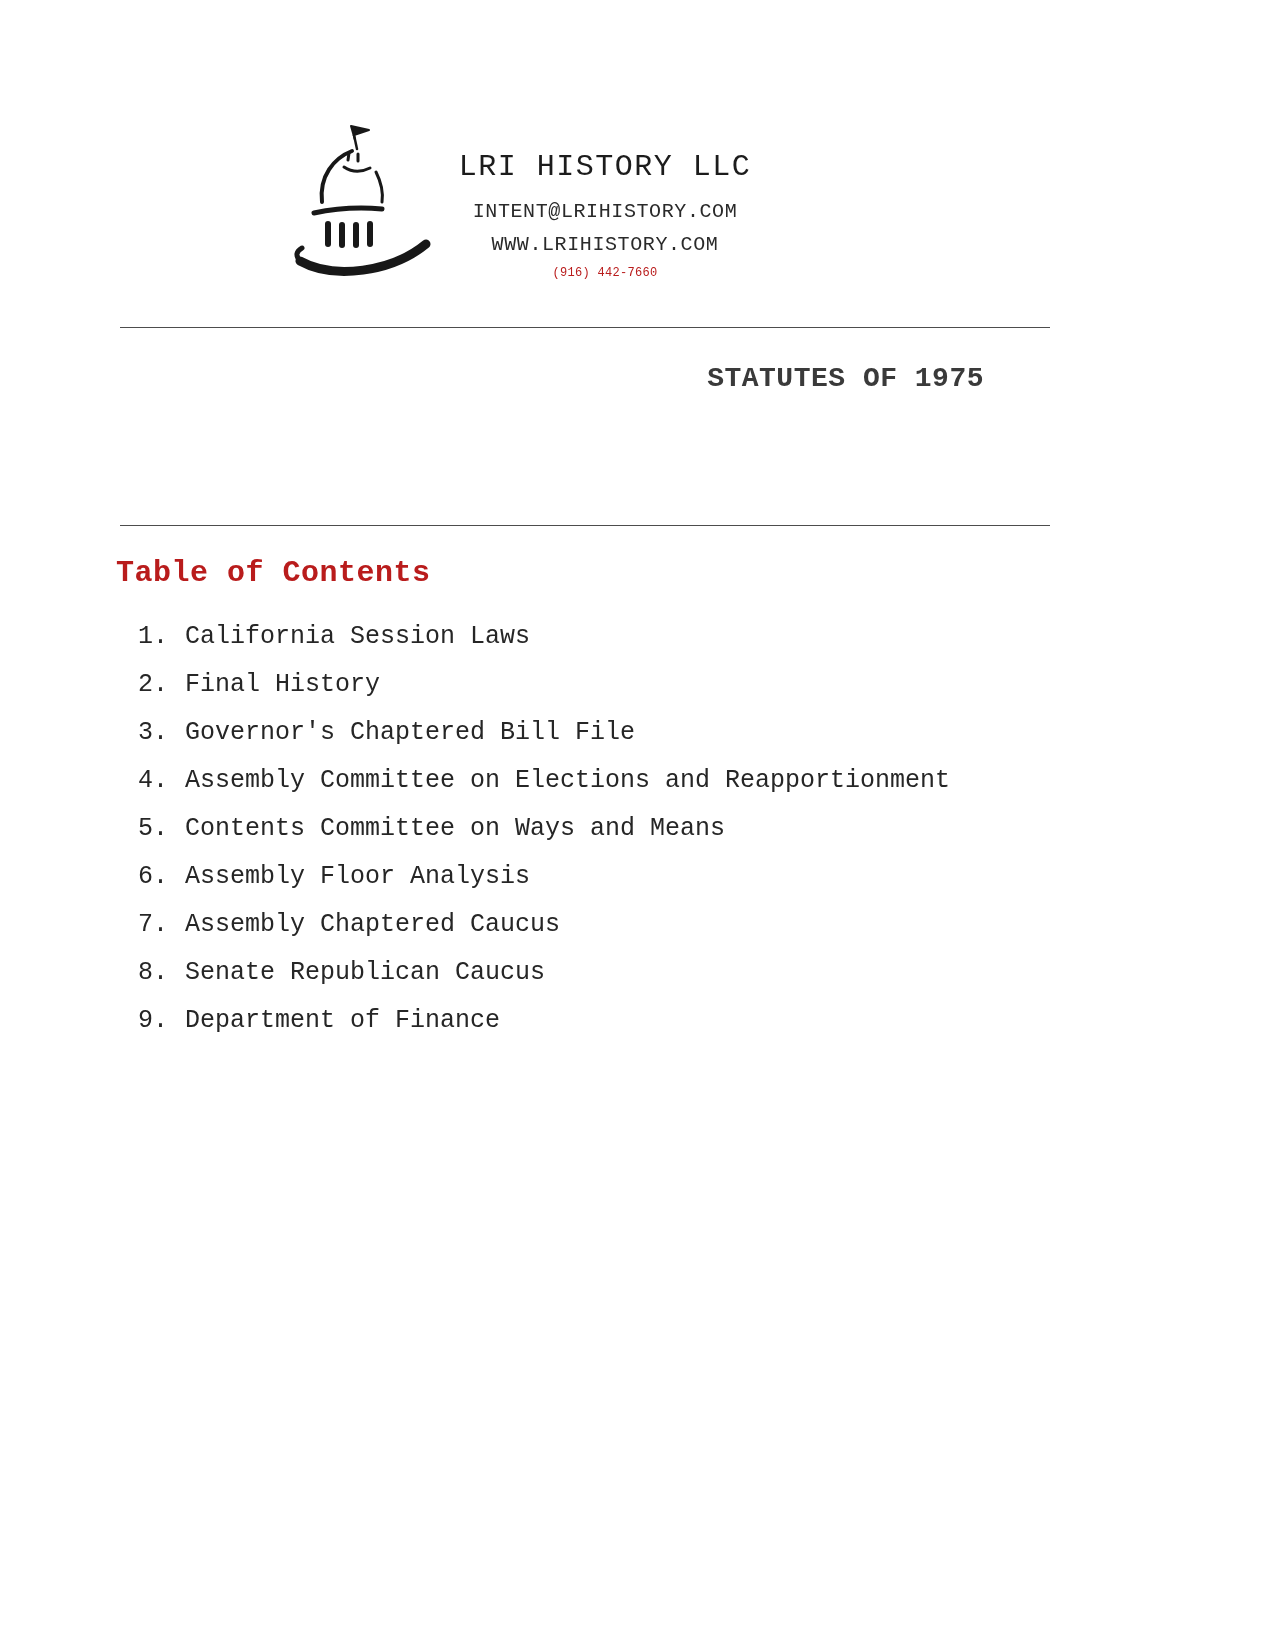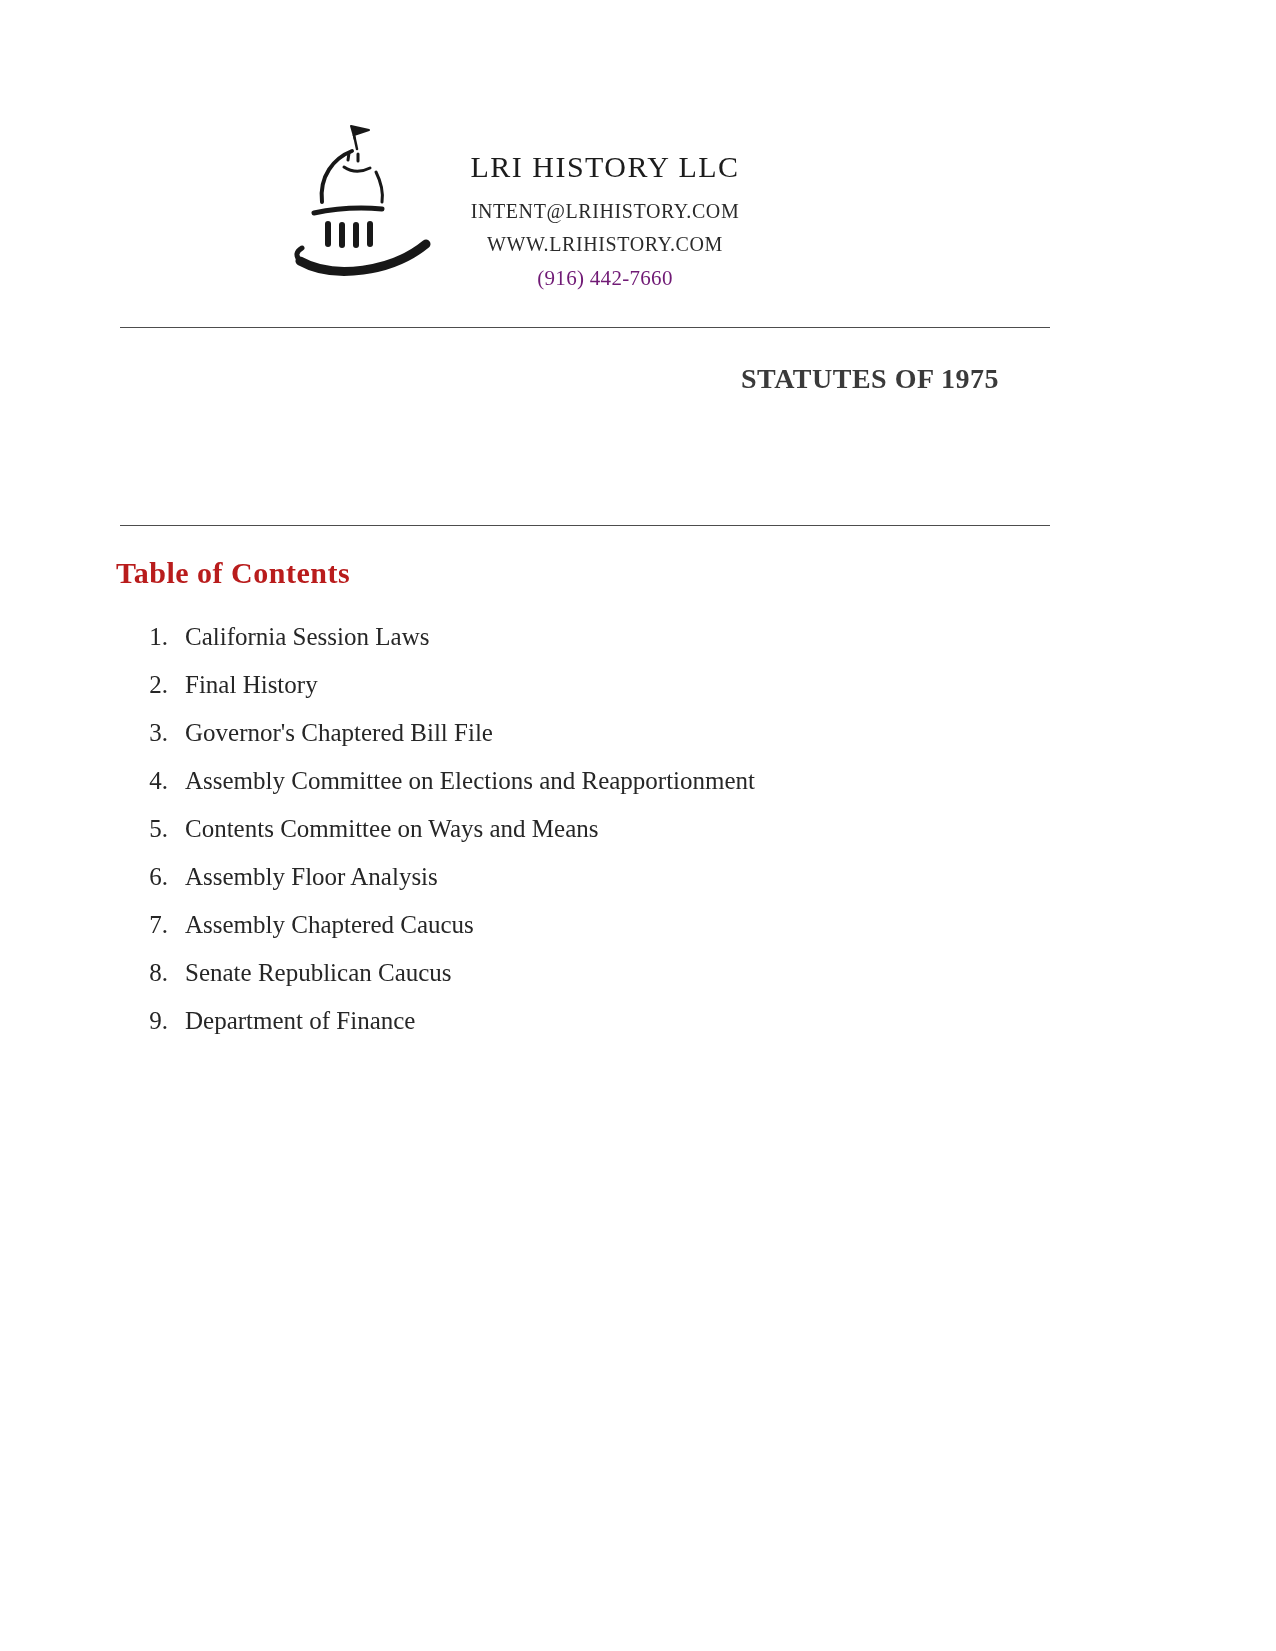--- a/index.html
+++ b/index.html
@@ -8,20 +8,21 @@
     font-family: "Liberation Serif", "DejaVu Serif", serif;
     color: #222222;
   }
   .page {
     position: relative;
     width: 1276px;
     height: 1651px;
     background: #ffffff;
     margin: 0 auto;
     overflow: hidden;
+    font-family: Liberation Mono, monospace;
   }
 
   
   .logo {
     position: absolute;
     left: 292px;
     top: 120px;
     width: 150px;
     height: 165px;
   }
@@ -40,40 +41,40 @@
     white-space: nowrap;
   }
   .contact-line {
     font-size: 20px;
     letter-spacing: 0.6px;
     color: #2a2a2a;
     margin-bottom: 10px;
     white-space: nowrap;
   }
   .contact-phone {
-    font-size: 21px;
+    font-size: 12px;
     letter-spacing: 0.3px;
-    color: #701a75;
+    color: #b91c1c;
   }
 
   
   .divider {
     position: absolute;
     left: 120px;
     width: 930px;
     height: 1px;
     background: #4d4d4d;
   }
   .divider-1 { top: 327px; }
   .divider-2 { top: 525px; }
 
   
   .statute-block {
     position: absolute;
-    right: 277px;
+    right: 292px;
     top: 358px;
     text-align: right;
     font-weight: bold;
     font-size: 28px;
     line-height: 42px;
     color: #3a3a3a;
     letter-spacing: 0.5px;
   }
 
   

